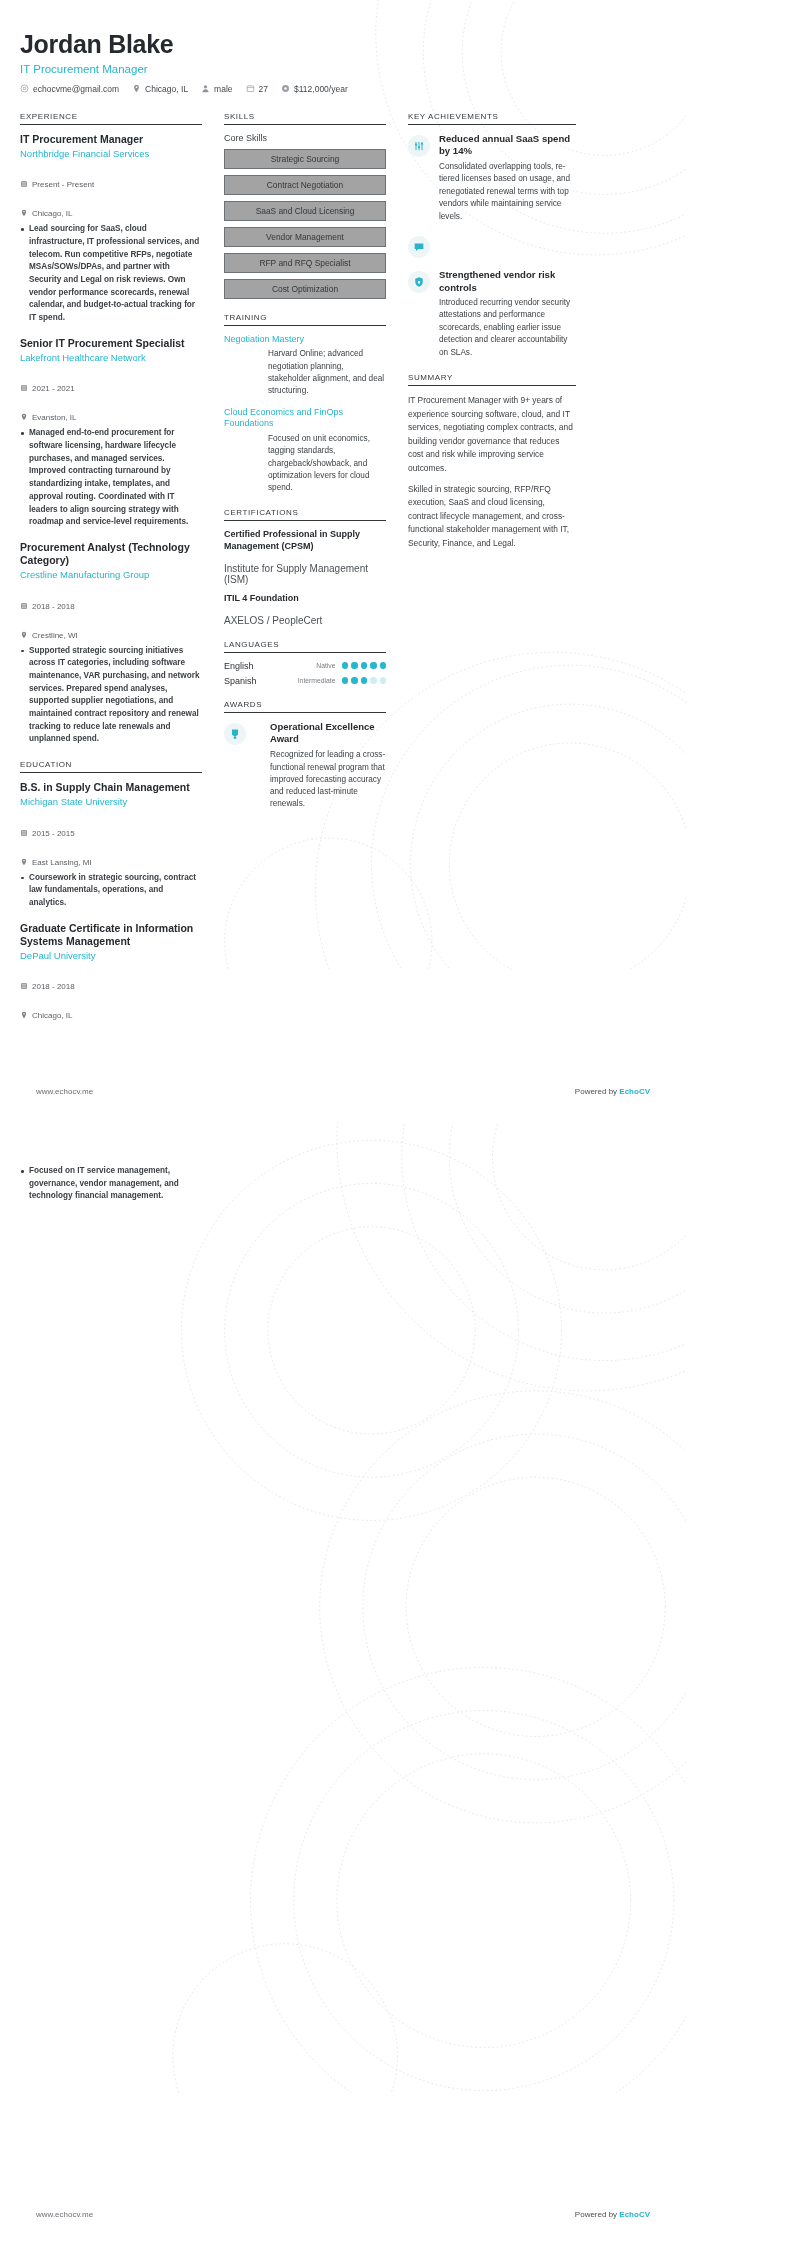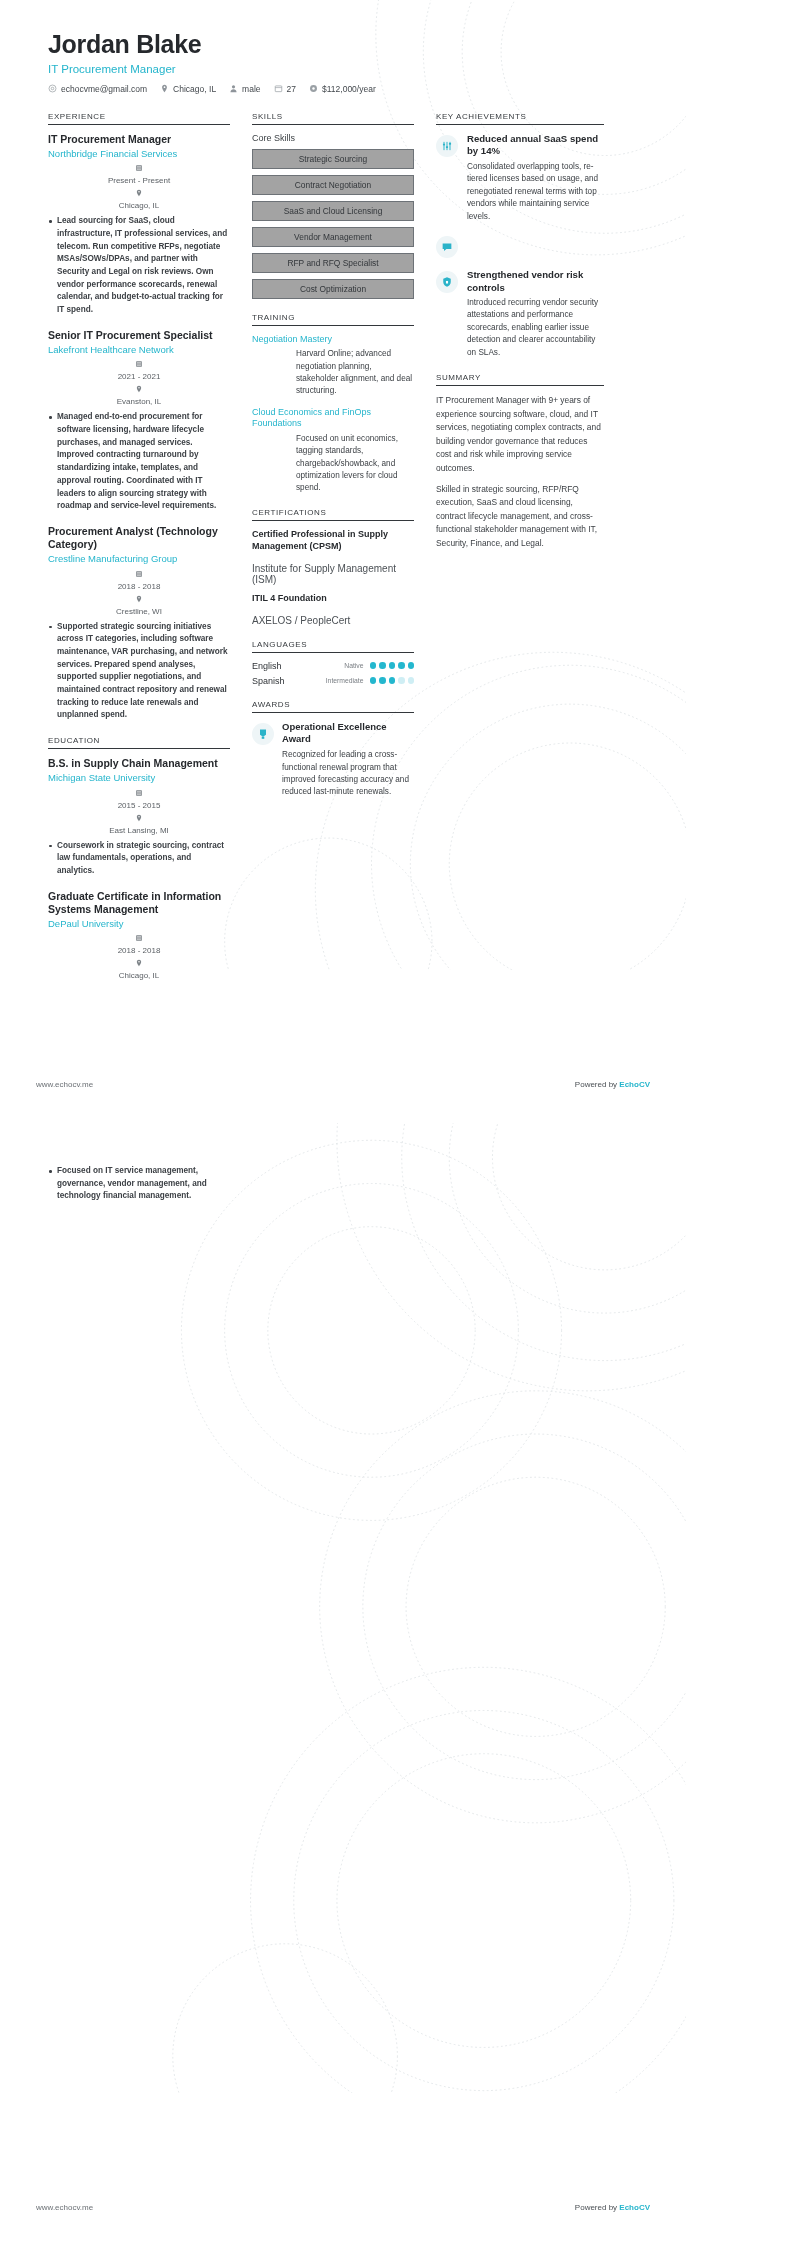--- a/index.html
+++ b/index.html
@@ -9,21 +9,21 @@
     background: #ffffff;
     color: #2b2f33;
     -webkit-font-smoothing: antialiased;
   }
   .page {
     position: relative;
     width: 686px;
     min-height: 1123px;
     background: #fff;
     overflow: hidden;
-    padding: 30px 36px 0 48px;
+    padding: 30px 36px 0 20px;
   }
   .page.second { min-height: 1123px; }
   .deco { position: absolute; inset: 0; pointer-events: none; z-index: 0; }
   .content { position: relative; z-index: 1; }
 
   
   .name {
     font-size: 25px;
     font-weight: bold;
     letter-spacing: -0.3px;
@@ -83,26 +83,25 @@
     line-height: 1.25;
   }
   .entry-org {
     font-size: 9.5px;
     color: #25b5cc;
     margin-top: 2px;
     line-height: 1.3;
   }
   .meta-line {
     display: flex;
-    align-items: center;
+    align-items: flex-start;
     gap: 4px;
     font-size: 8px;
     color: #5a5f64;
-    margin-top: 4px;
-    flex-direction: column;
+    margin-top: 20px;
   }
   .bullets { margin-top: 5px; padding-left: 0; list-style: none; }
   .bullets li {
     position: relative;
     font-size: 8.2px;
     line-height: 1.55;
     color: #3c4045;
     padding-left: 9px;
     margin-bottom: 3px;
     font-weight: 600;
@@ -147,21 +146,21 @@
     color: #2f3337;
     margin-bottom: 5px;
   }
   .lang-name { flex: 1; }
   .lang-level { font-size: 6.8px; color: #7a7f84; margin-right: 6px; }
   .dots { display: flex; gap: 3px; }
   .dot { width: 6.5px; height: 6.5px; border-radius: 50%; background: #cfeef4; }
   .dot.on { background: #24b7ce; }
 
   
-  .award { display: flex; gap: 8px; justify-content: center; }
+  .award { display: flex; gap: 24px; justify-content: center; }
   .ic-circle {
     width: 22px; height: 22px; border-radius: 50%;
     background: #eef5f7;
     flex: 0 0 22px;
     display: flex; align-items: center; justify-content: center;
     margin-top: 2px;
   }
   .award-title { font-size: 9.5px; font-weight: 600; color: #26292d; line-height: 1.3; }
   .award-desc { font-size: 8.2px; color: #3c4045; line-height: 1.5; margin-top: 4px; }
 
@@ -170,21 +169,21 @@
   .ach-title { font-size: 9.6px; font-weight: 600; color: #26292d; line-height: 1.3; }
   .ach-desc { font-size: 8.2px; color: #3c4045; line-height: 1.52; margin-top: 3px; }
 
   
   .sum-p { font-size: 8.4px; color: #3c4045; line-height: 1.6; margin-bottom: 8px; }
 
   
   .footer {
     position: absolute;
     left: 36px; right: 36px;
-    bottom: 34px;
+    bottom: 27px;
     display: flex;
     justify-content: space-between;
     align-items: center;
     font-size: 8px;
     color: #6b7075;
     z-index: 2;
   }
   .footer .brand { color: #4b5055; }
   .footer .brand b { color: #25b5cc; }
   .pg2-list { margin-top: 12px; }

